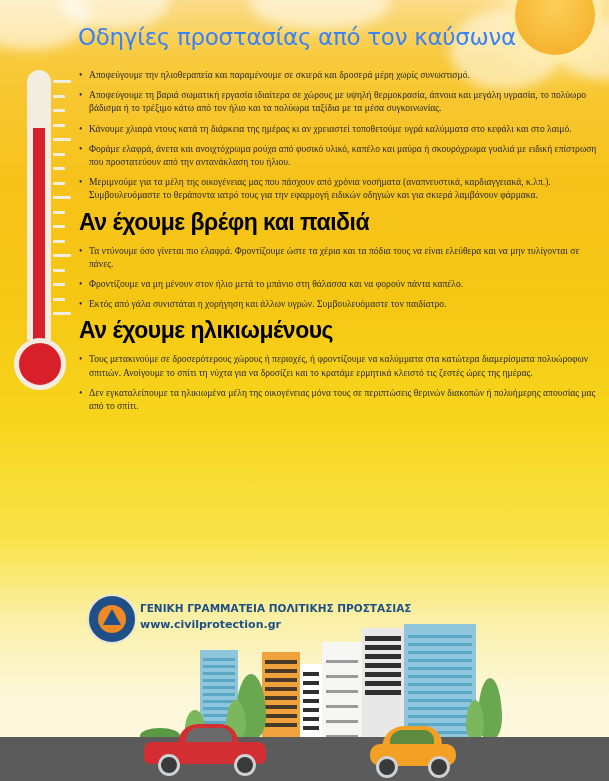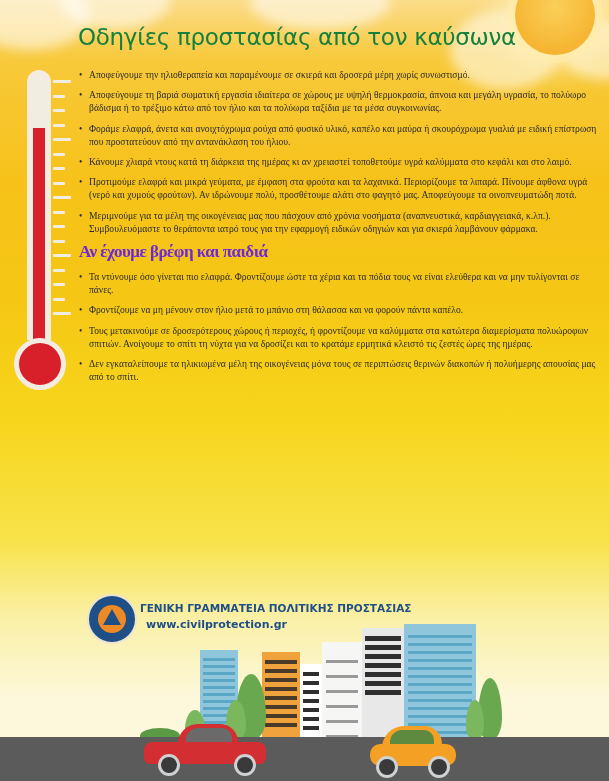--- a/index.html
+++ b/index.html
@@ -5,37 +5,37 @@
   html, body { margin:0; padding:0; }
   body {
     width:609px; height:781px; overflow:hidden; position:relative;
     font-family: "DejaVu Sans", sans-serif;
     background: linear-gradient(180deg, #fbdc8a 0px, #f8c93a 60px, #f6c21a 180px, #f5c714 300px, #f7d51c 420px, #f8e34a 540px, #faf0a8 620px, #fdf8dc 700px, #fdf8dc 740px);
   }
   .cloud { position:absolute; border-radius:50%; background:rgba(255,255,255,0.55); filter:blur(6px); }
   .sun { position:absolute; left:515px; top:-25px; width:80px; height:80px; border-radius:50%;
     background: radial-gradient(circle at 50% 40%, #fbcf58, #f6b532 70%, #f3a92a);
     box-shadow: 0 0 0 8px rgba(255,236,170,0.6), 0 0 30px 14px rgba(255,240,190,0.8); }
-  .title { position:absolute; left:78px; top:9px; font-size:23px; color:#15803d; font-family:"DejaVu Sans", sans-serif; letter-spacing:-0.3px; font-weight:normal; }
+  .title { position:absolute; left:78px; top:9px; font-size:23px; color:#3b82f6; font-family:"DejaVu Sans", sans-serif; letter-spacing:-0.3px; font-weight:normal; }
   .content { position:absolute; left:79px; top:68px; width:520px; }
   .bullet { position:relative; padding-left:10px; font-size:9.6px; line-height:13.2px; color:#2b2b2b; margin-bottom:7px; font-family:Liberation Serif, serif; }
   .bullet::before { content:"•"; position:absolute; left:0; top:0; color:#2b2b2b; }
-  .h2 { font-size:17px; color:#6d28d9; margin:4px 0 8px 0; font-family:Liberation Serif, serif; font-weight:bold; letter-spacing:-0.5px; }
+  .h2 { font-size:23px; color:#000000; margin:4px 0 8px 0; font-family:Liberation Sans, sans-serif; font-weight:bold; letter-spacing:-0.5px; }
   
   .thermo { position:absolute; left:27px; top:70px; width:24px; height:270px; background:#f3ece0; border-radius:12px 12px 0 0; }
   .thermo-fill { position:absolute; left:33px; top:128px; width:12px; height:230px; background:#d8202b; }
   .bulb { position:absolute; left:18px; top:342px; width:42px; height:42px; border-radius:50%; background:#d8202b; border:5px solid #f3ece0; box-sizing:content-box; transform:translate(-4px,-4px); }
   .ticks { position:absolute; left:53px; top:80px; }
   .tick { height:3px; background:#f3ece0; margin-bottom:11.5px; border-radius:1px; }
   
   .logo { position:absolute; left:87px; top:594px; width:46px; height:46px; border-radius:50%; background:#1e4f86; border:2px solid #e9e4d4; }
   .logo-inner { position:absolute; left:9px; top:9px; width:28px; height:28px; border-radius:50%; background:#ee8a25; }
   .logo-tri { position:absolute; left:14px; top:13px; width:0; height:0; border-left:9px solid transparent; border-right:9px solid transparent; border-bottom:16px solid #1e4f86; }
   .org { position:absolute; left:140px; top:602px; font-size:10.5px; font-weight:bold; color:#1e4f86; font-family:"DejaVu Sans", sans-serif;text-align:right; }
-  .url { position:absolute; left:146px; top:618px; font-size:11px; font-weight:bold; color:#1e4f86; font-family:"DejaVu Sans", sans-serif; }
+  .url { position:absolute; left:140px; top:618px; font-size:11px; font-weight:bold; color:#1e4f86; font-family:"DejaVu Sans", sans-serif; }
   .road { position:absolute; left:0; top:737px; width:609px; height:44px; background:#5b5b5b; }
   .bldg { position:absolute; }
   .tree { position:absolute; background:#6aa84f; border-radius:50% 50% 45% 45% / 65% 65% 35% 35%; }
   .car { position:absolute; }
   .wheel { position:absolute; width:22px; height:22px; border-radius:50%; background:#3a3a3a; border:3px solid #cfd2d4; box-sizing:border-box; }
 </style>
 </head>
 <body>
 
 <div class="cloud" style="left:-30px;top:-20px;width:120px;height:70px;"></div>
@@ -69,32 +69,33 @@
       <div class="tick" style="width:12px"></div>
       <div class="tick" style="width:12px"></div>
     <div class="tick" style="width:18px"></div>
   </div>
 </div>
 
 <div class="content">
   <div>
     <div class="bullet">Αποφεύγουμε την ηλιοθεραπεία και παραμένουμε σε σκιερά και δροσερά μέρη χωρίς συνωστισμό.</div>
     <div class="bullet">Αποφεύγουμε τη βαριά σωματική εργασία ιδιαίτερα σε χώρους με υψηλή θερμοκρασία, άπνοια και μεγάλη υγρασία, το πολύωρο βάδισμα ή το τρέξιμο κάτω από τον ήλιο και τα πολύωρα ταξίδια με τα μέσα συγκοινωνίας.</div>
+    <div class="bullet">Κάνουμε χλιαρά ντους κατά τη διάρκεια της ημέρας κι αν χρειαστεί τοποθετούμε υγρά καλύμματα στο κεφάλι και στο λαιμό.</div>
     <div class="bullet">Φοράμε ελαφρά, άνετα και ανοιχτόχρωμα ρούχα από φυσικό υλικό, καπέλο και μαύρα ή σκουρόχρωμα γυαλιά με ειδική επίστρωση που προστατεύουν από την αντανάκλαση του ήλιου.</div>
-    <div class="bullet">Κάνουμε χλιαρά ντους κατά τη διάρκεια της ημέρας κι αν χρειαστεί τοποθετούμε υγρά καλύμματα στο κεφάλι και στο λαιμό.</div>
-    <div class="bullet">Προτιμούμε ελαφρά και μικρά γεύματα, με έμφαση στα φρούτα και τα λαχανικά. Περιορίζουμε τα λιπαρά. Πίνουμε άφθονα υγρά (νερό και χυμούς φρούτων). Αν ιδρώνουμε πολύ, προσθέτουμε αλάτι στο φαγητό μας. Αποφεύγουμε τα οινοπνευματώδη ποτά.</div>
     <div class="bullet">Μεριμνούμε για τα μέλη της οικογένειας μας που πάσχουν από χρόνια νοσήματα (αναπνευστικά, καρδιαγγειακά, κ.λπ.). Συμβουλευόμαστε το θεράποντα ιατρό τους για την εφαρμογή ειδικών οδηγιών και για σκιερά λαμβάνουν φάρμακα.</div>
   </div>
 
   <h2 class="h2">Αν έχουμε βρέφη και παιδιά</h2>
   <div>
     <div class="bullet">Τα ντύνουμε όσο γίνεται πιο ελαφρά. Φροντίζουμε ώστε τα χέρια και τα πόδια τους να είναι ελεύθερα και να μην τυλίγονται σε πάνες.</div>
     <div class="bullet">Φροντίζουμε να μη μένουν στον ήλιο μετά το μπάνιο στη θάλασσα και να φορούν πάντα καπέλο.</div>
+    <div class="bullet">Εκτός από γάλα συνιστάται η χορήγηση και άλλων υγρών. Συμβουλευόμαστε τον παιδίατρο.</div>
   </div>
 
+  <h2 class="h2">Αν έχουμε ηλικιωμένους</h2>
   <div>
     <div class="bullet">Τους μετακινούμε σε δροσερότερους χώρους ή περιοχές, ή φροντίζουμε να καλύμματα στα κατώτερα διαμερίσματα πολυώροφων σπιτιών. Ανοίγουμε το σπίτι τη νύχτα για να δροσίζει και το κρατάμε ερμητικά κλειστό τις ζεστές ώρες της ημέρας.</div>
     <div class="bullet">Δεν εγκαταλείπουμε τα ηλικιωμένα μέλη της οικογένειας μόνα τους σε περιπτώσεις θερινών διακοπών ή πολυήμερης απουσίας μας από το σπίτι.</div>
   </div>
 </div>
 
 <div class="logo">
   <div class="logo-inner"></div>
   <div class="logo-tri"></div>
 </div>

